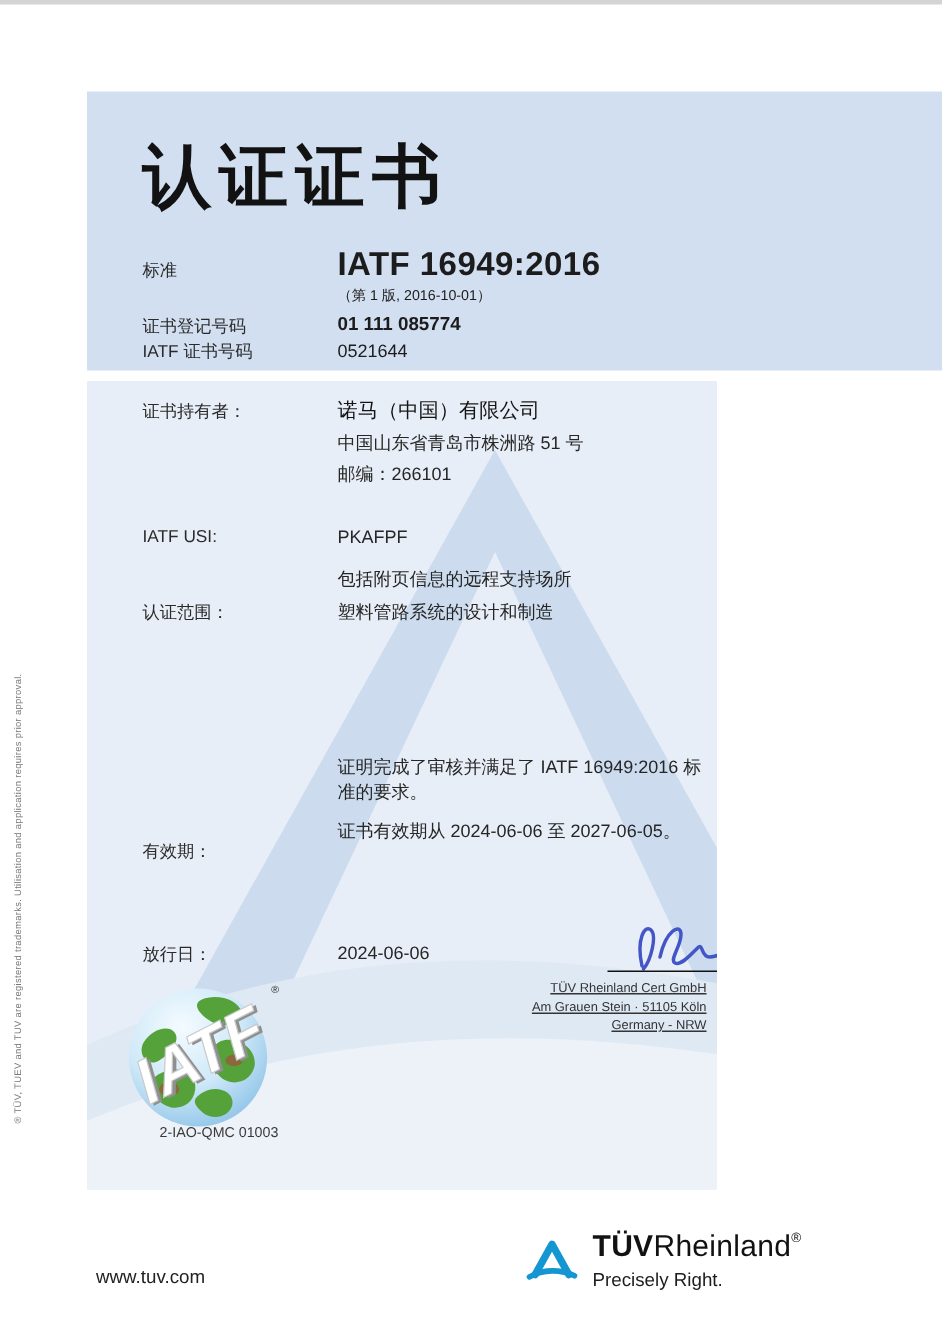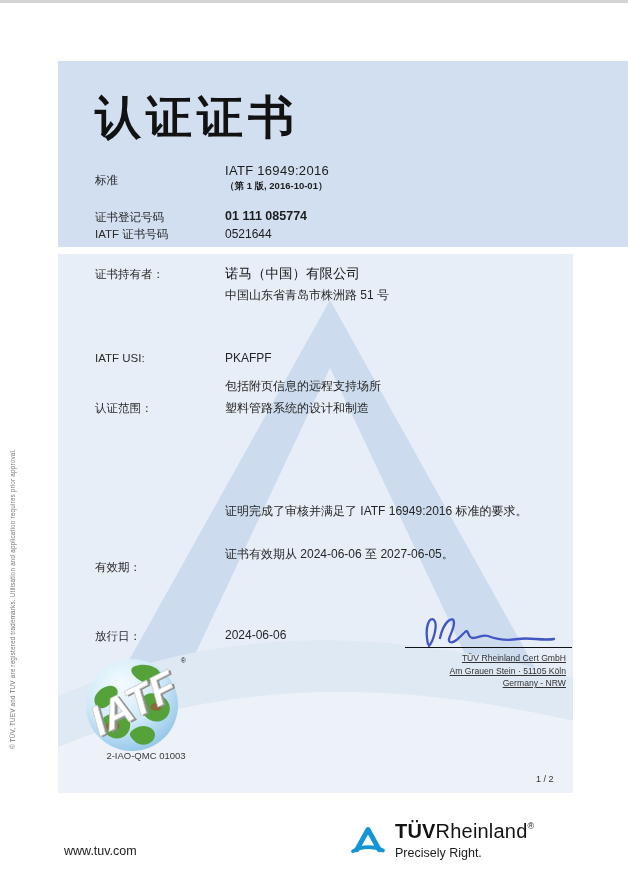--- a/index.html
+++ b/index.html
@@ -10,27 +10,27 @@
   
   .side-note{position:absolute;left:9px;top:749px;width:176px;font-size:6.3px;color:#777;
              letter-spacing:.2px;transform:rotate(-90deg);transform-origin:0 0;white-space:nowrap;}
 
   
   .header-panel{position:absolute;left:58px;top:61px;width:597px;height:186px;background:#d2dff0;}
   .cert-title{position:absolute;left:37px;top:26px;margin:0;font-size:46px;font-weight:600;
               letter-spacing:5px;color:#121212;}
   .hlabel{position:absolute;left:37px;font-size:11.5px;color:#2a2a2a;}
   .hval{position:absolute;left:167px;color:#1c1c1c;}
-  .std-name{font-size:13px;font-weight:normal;letter-spacing:.3px;}
-  .std-sub{font-size:9.5px;font-weight:bold;margin-top:2px;}
+  .std-name{font-size:22px;font-weight:bold;letter-spacing:.3px;}
+  .std-sub{font-size:9.5px;font-weight:normal;margin-top:2px;}
   .v-bold{font-size:12.5px;font-weight:bold;}
   .v-reg{font-size:12px;}
 
   
-  .body-panel{position:absolute;left:58px;top:254px;width:515px;height:539px;background:#e8eef7;overflow:hidden;}
+  .body-panel{position:absolute;left:58px;top:254px;width:420px;height:539px;background:#e8eef7;overflow:hidden;}
   .watermark{position:absolute;left:0;top:0;z-index:0;}
   .brow-label{position:absolute;left:37px;font-size:11.5px;color:#2a2a2a;z-index:2;}
   .brow-val{position:absolute;left:167px;font-size:12px;color:#262626;z-index:2;}
   .holder-name{font-size:13.5px;font-weight:normal;color:#141414;}
   .holder-line{font-size:12px;margin-top:4px;}
   .statement{position:absolute;left:167px;top:249px;font-size:12px;color:#262626;z-index:2;}
 
   .sig-svg{position:absolute;left:342px;top:358px;z-index:2;}
   .sig-line{position:absolute;left:347px;top:393px;width:167px;border-top:1.3px solid #111;z-index:2;}
   .issuer{position:absolute;right:7px;top:398px;text-align:right;font-size:8.6px;line-height:12.5px;
@@ -82,20 +82,21 @@
       <polygon points="272,46 40,462 504,462" fill="#ccdcee"></polygon>
       <polygon points="272,114 108,462 436,462" fill="#e8eef7"></polygon>
       <path d="M-20,452 C150,368 330,368 545,432 L545,560 L-20,560 Z" fill="#dfe9f4"></path>
       <path d="M-20,502 C160,420 345,424 545,474 L545,560 L-20,560 Z" fill="#edf2f9"></path>
     </svg>
 
     <div class="brow-label" style="top:13px">证书持有者：</div>
     <div class="brow-val" style="top:11px">
       <div class="holder-name">诺马（中国）有限公司</div>
       <div class="holder-line">中国山东省青岛市株洲路 51 号</div>
+      <div class="holder-line">邮编：266101</div>
     </div>
 
     <div class="brow-label" style="top:98px">IATF USI:</div>
     <div class="brow-val" style="top:97px">PKAFPF</div>
     <div class="brow-val" style="top:124px">包括附页信息的远程支持场所</div>
 
     <div class="brow-label" style="top:147px">认证范围：</div>
     <div class="brow-val" style="top:146px">塑料管路系统的设计和制造</div>
 
     <div class="statement">证明完成了审核并满足了 IATF 16949:2016 标准的要求。</div>

